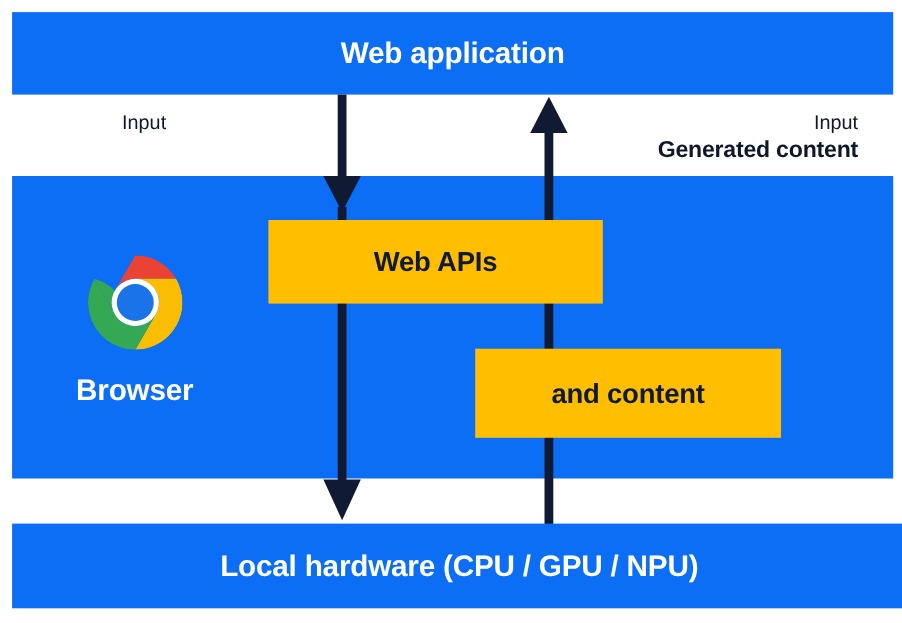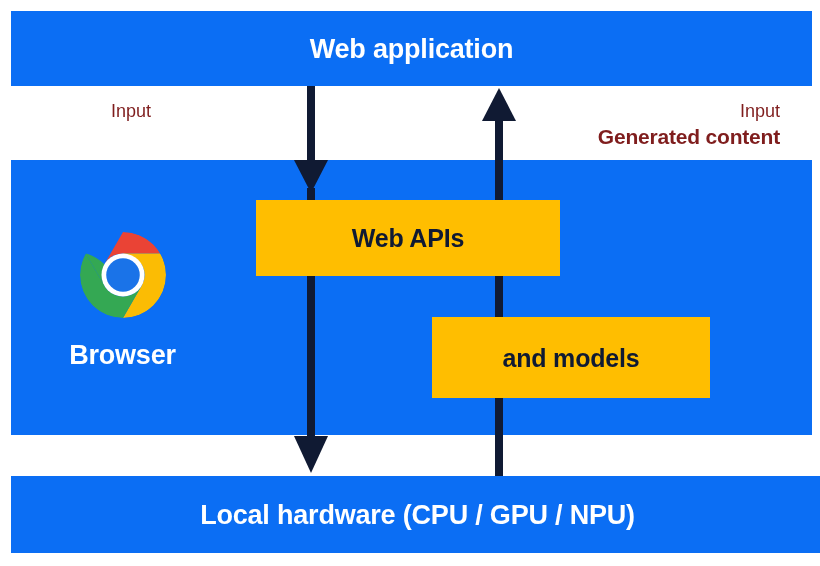--- a/index.html
+++ b/index.html
@@ -35,21 +35,21 @@
     font-size:27px;
     letter-spacing:-0.2px;
     white-space:nowrap;
   }
   #band-top .band-label{ top:50%; transform:translateY(-50%); }
   #band-bot .band-label{ top:50%; transform:translateY(-50%); }
 
   
   .io-caption{
     position:absolute;
-    color:#7f1d1d;
+    color:#0f172a;
     line-height:1.30;
     white-space:nowrap;
   }
   .io-caption .io-kind{
     display:block;
     font-size:18px;
     font-weight:400;
   }
   .io-caption .io-value{
     display:block;
@@ -99,21 +99,21 @@
     background:#ffbe00;
     display:flex;
     align-items:center;
     justify-content:center;
     text-align:center;
     color:#101a33;
     font-weight:700;
     letter-spacing:-0.2px;
   }
   #box-webapis{
-    left:256px; top:200px; width:304px; height:76px;
+    left:244px; top:200px; width:304px; height:76px;
     font-size:25px;
   }
   #box-models{
     left:432px; top:317px; width:278px; height:81px;
     font-size:25px; line-height:1.20;
   }
   .ybox-label{ display:block; }
 
   
   #browser-group{
@@ -189,21 +189,21 @@
     </svg>
     <span id="browser-label">Browser</span>
   </div>
 
   <div class="ybox" id="box-webapis">
     <span class="ybox-label">Web APIs</span>
   </div>
 
   <div class="ybox" id="box-models">
     <div>
-      <span class="ybox-label">and models</span>
+      <span class="ybox-label">and content</span>
     </div>
   </div>
 
   <div class="band" id="band-bot">
     <span class="band-label">Local hardware (CPU / GPU / NPU)</span>
   </div>
 
 </div>
 
 </body></html>

